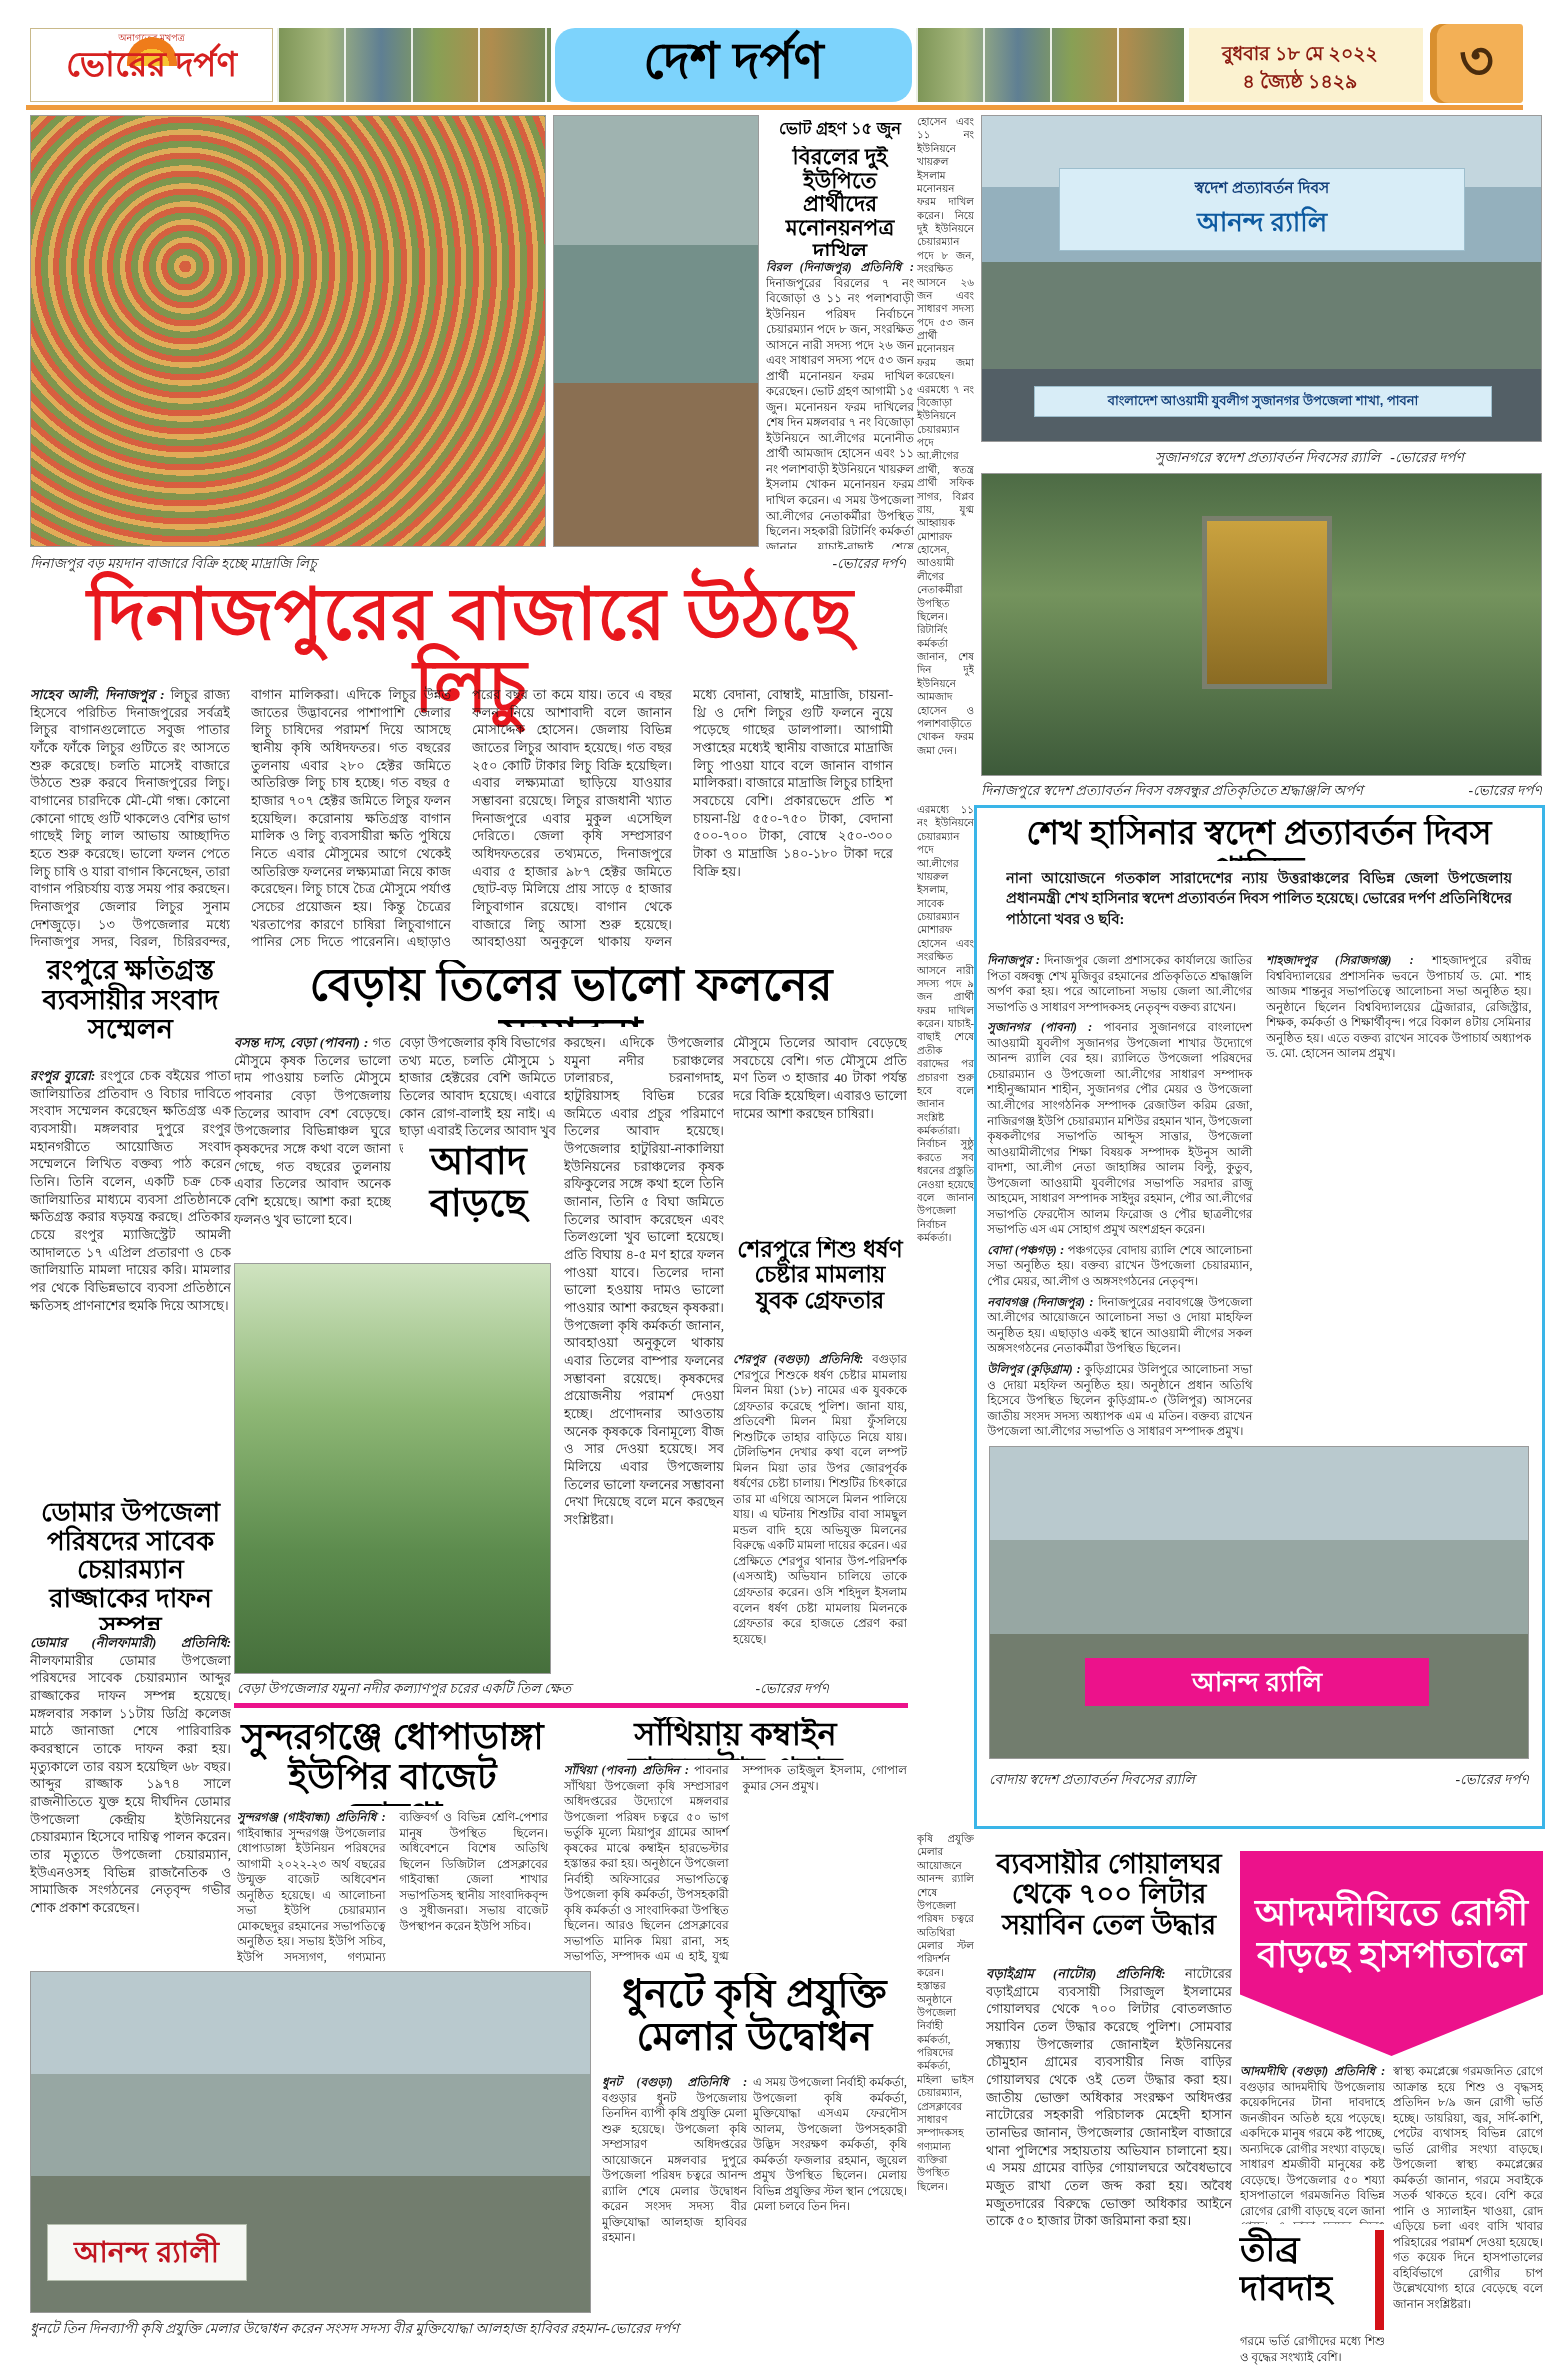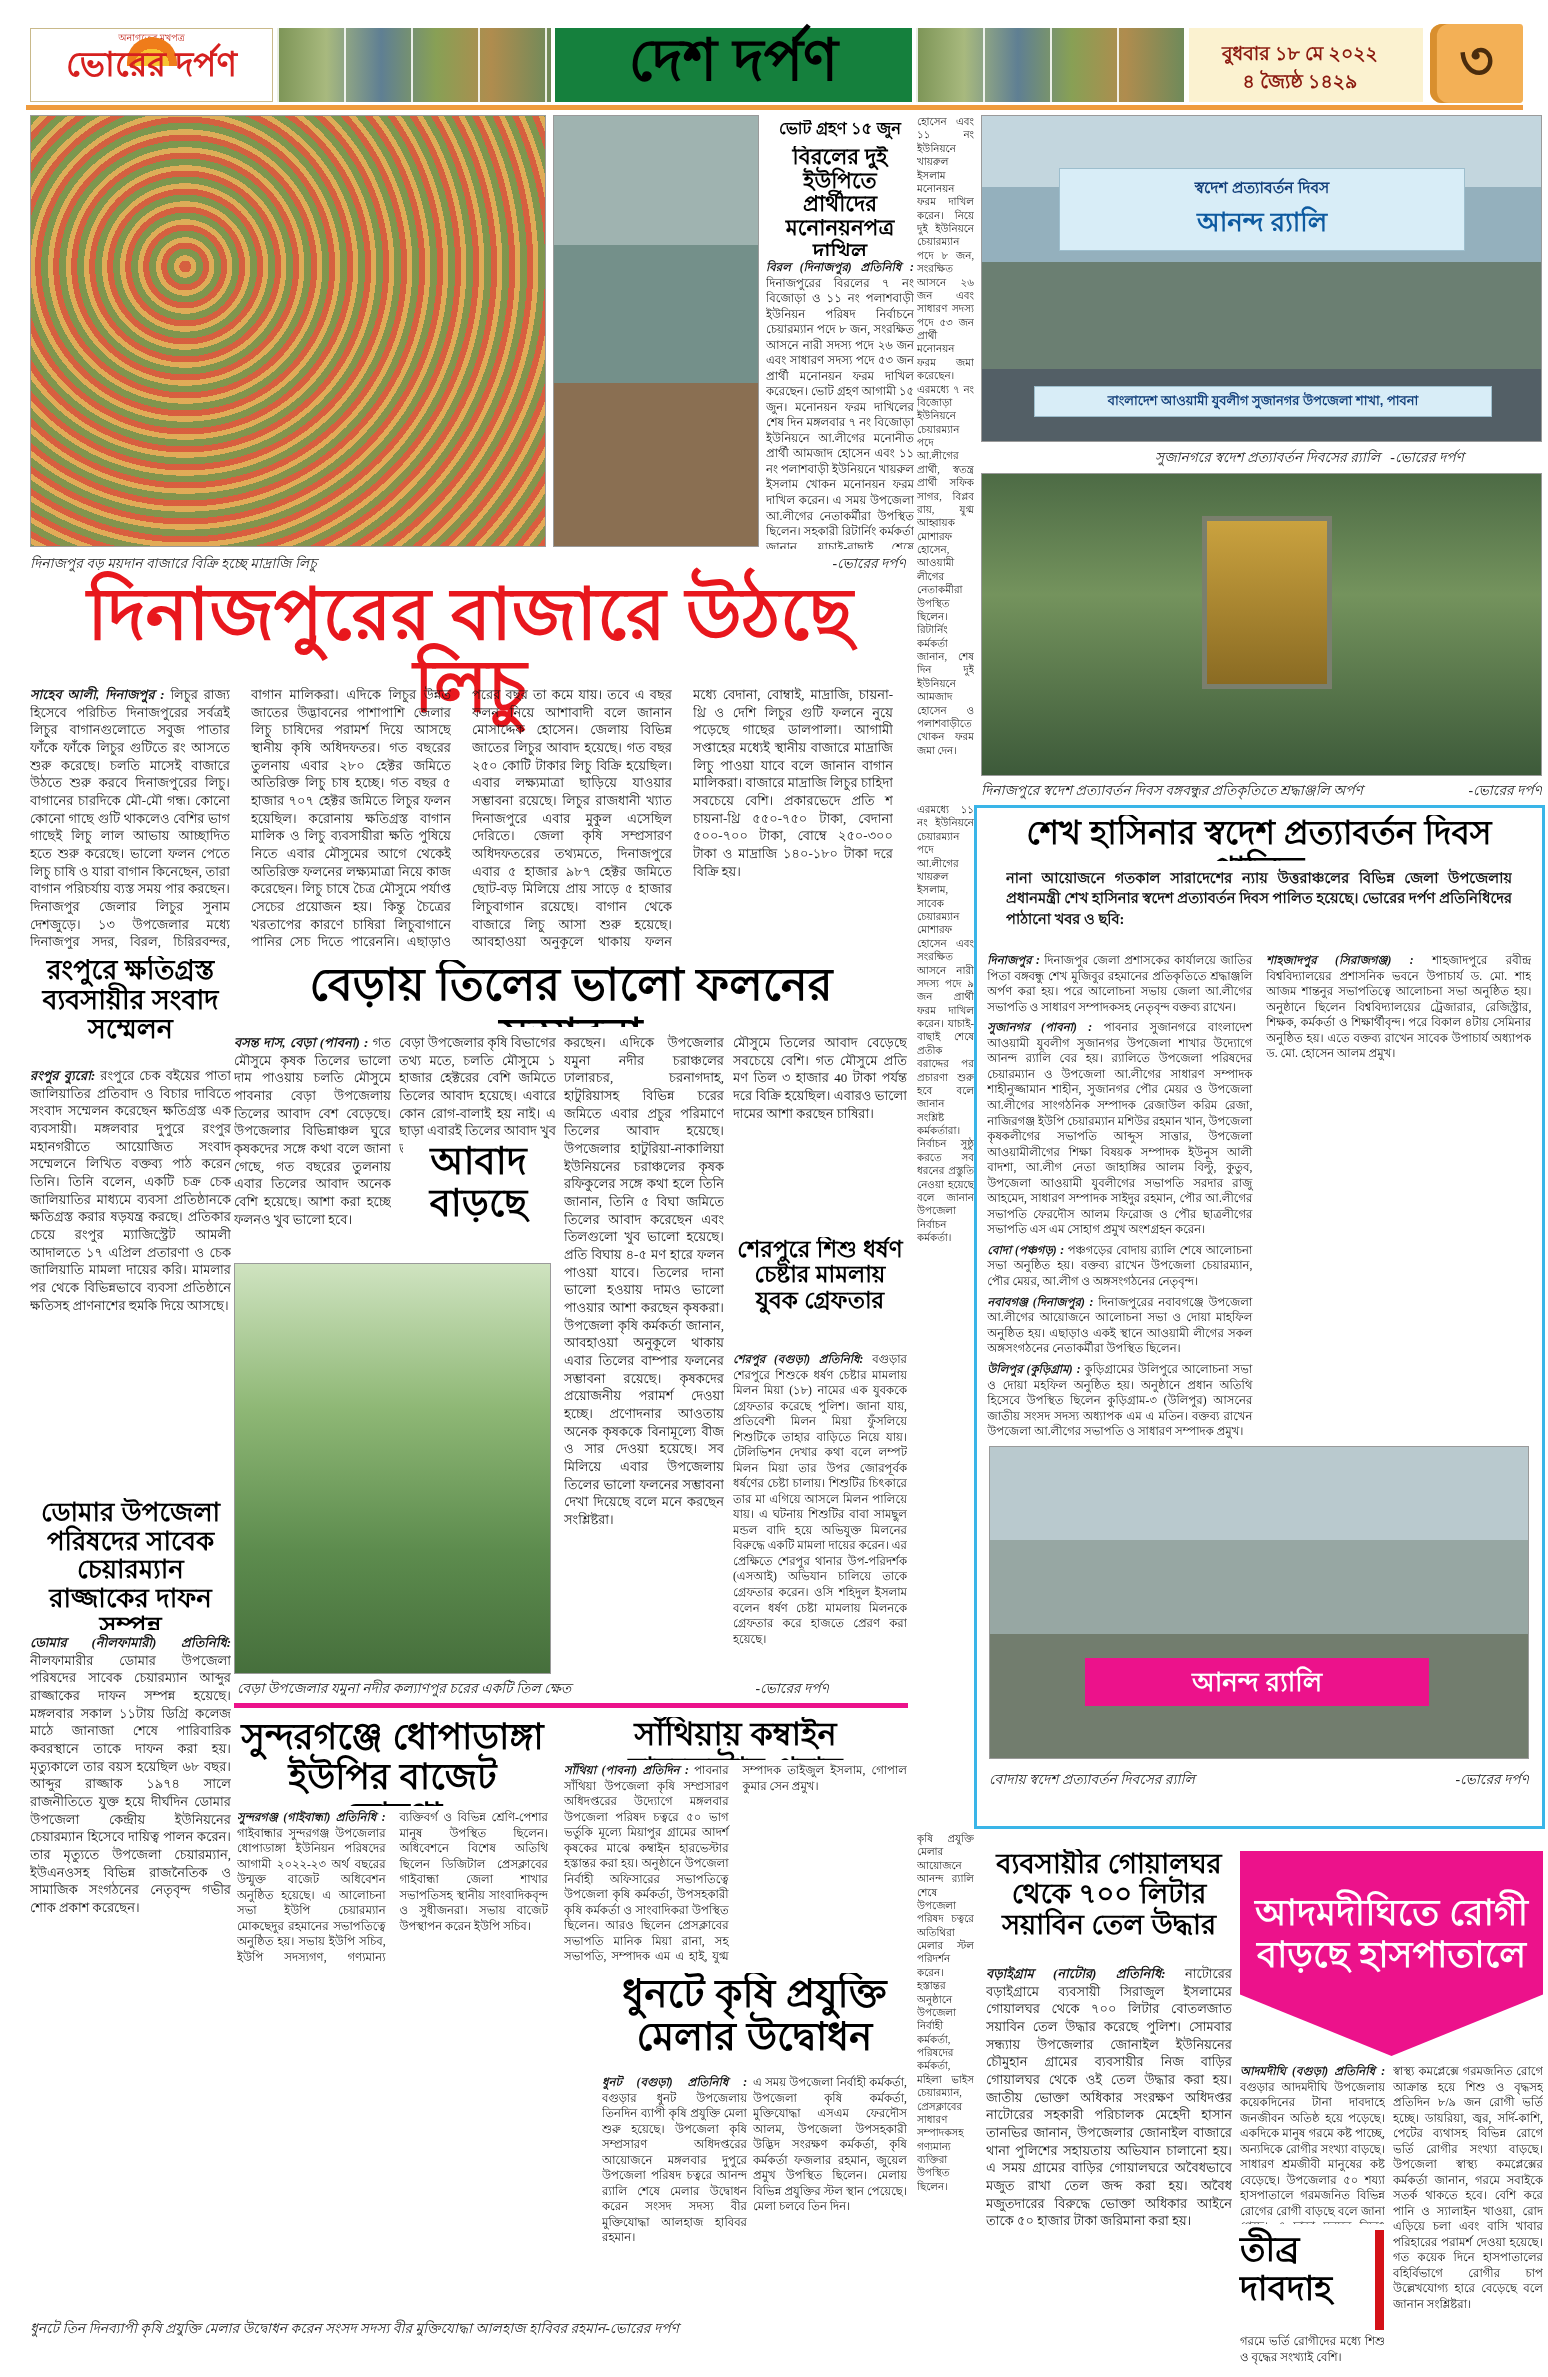--- a/index.html
+++ b/index.html
@@ -19,22 +19,22 @@
   .cols2{column-count:2;column-gap:13.8px;column-fill:auto;}
   .logo-box{background:#fff;border:0.9px solid #c9b98a;text-align:center;padding-top:5.2px;}
   .logo-tagline{font-size:9.5px;color:#c02218;line-height:1;}
   .logo-title{font-size:34px;font-weight:bold;color:#d6201f;line-height:1.25;
               font-family:"Liberation Sans","DejaVu Sans",sans-serif;position:relative;z-index:2;}
   .sun{position:absolute;left:50%;top:8.6px;width:50px;height:29px;margin-left:-25px;border-radius:50px 50px 0 0;
        background:radial-gradient(circle at 50% 100%, #f8c431 0 45%, #ef7c1a 45% 75%, transparent 75%);z-index:1;}
   .photo-strip{background:
       repeating-linear-gradient(90deg, rgba(255,255,255,.85) 0 1.7px, transparent 1.7px 67px),
       linear-gradient(90deg,#7c9456,#a8b97e 18%,#5f7f93 38%,#88a055 58%,#b08c4e 78%,#6f8a5a);}
-  .section-title{background:#15803d;display:flex;align-items:center;justify-content:center;
-      font-family:"Liberation Sans","DejaVu Sans",sans-serif;font-weight:bold;font-size:58px;color:#000;}
+  .section-title{background:#7dd3fc;display:flex;align-items:center;justify-content:center;
+      font-family:"Liberation Sans","DejaVu Sans",sans-serif;font-weight:bold;font-size:50px;color:#000;border-radius:20px;}
   .date-box{background:#fbf2d0;color:#8b1a10;font-weight:bold;text-align:center;
       font-size:19px;line-height:1.5;padding:12px 12px 0 0;
       font-family:"Liberation Sans","DejaVu Sans",sans-serif;}
   .page-tab{background:#f3b056;border-radius:12px 3.4px 3.4px 12px;display:flex;align-items:center;justify-content:center;
       font-family:"Liberation Sans","DejaVu Sans",sans-serif;font-size:53px;font-weight:bold;color:#4a2c0d;
       box-shadow:inset 6.9px 0 0 #d98f2e;}
   .rule-orange{background:#ef9b3d;}
   .rule-magenta{background:#ec128b;}
   .headline-red{font-family:"Liberation Sans","DejaVu Sans",sans-serif;font-weight:bold;color:#e8171d;
       text-align:center;line-height:1.0;}
@@ -156,20 +156,23 @@
 
   <div class="abs hl" style="left:237px;top:1717px;width:311px;height:89px;font-size:36px;">
     <div>সুন্দরগঞ্জে ধোপাডাঙ্গা</div>
     <div>ইউপির বাজেট ঘোষণা</div>
   </div>
   <div class="abs small-text cols2" style="left:237px;top:1810px;width:311px;height:158px;">
     <span class="byline">সুন্দরগঞ্জ (গাইবান্ধা) প্রতিনিধি :</span>
     <span>গাইবান্ধার সুন্দরগঞ্জ উপজেলার ধোপাডাঙ্গা ইউনিয়ন পরিষদের আগামী ২০২২-২৩ অর্থ বছরের উন্মুক্ত বাজেট অধিবেশন অনুষ্ঠিত হয়েছে। এ আলোচনা সভা ইউপি চেয়ারম্যান মোকছেদুর রহমানের সভাপতিত্বে অনুষ্ঠিত হয়। সভায় ইউপি সচিব, ইউপি সদস্যগণ, গণ্যমান্য ব্যক্তিবর্গ ও বিভিন্ন শ্রেণি-পেশার মানুষ উপস্থিত ছিলেন। অধিবেশনে বিশেষ অতিথি ছিলেন ডিজিটাল প্রেসক্লাবের গাইবান্ধা জেলা শাখার সভাপতিসহ স্থানীয় সাংবাদিকবৃন্দ ও সুধীজনরা। সভায় বাজেট উপস্থাপন করেন ইউপি সচিব।</span>
   </div>
 
+  <div class="photo ph-rally" style="left:30px;top:1971px;width:561px;height:342px;">
+    <div class="banner-white" style="left:15.5px;bottom:31px;width:198px;height:55px;font-size:29px;line-height:55px;color:#c01420;">আনন্দ র‍্যালী</div>
+  </div>
   <div class="abs caption" style="left:30px;top:2317px;width:741px;height:22.4px;">
     <span>ধুনটে তিন দিনব্যাপী কৃষি প্রযুক্তি মেলার উদ্বোধন করেন সংসদ সদস্য বীর মুক্তিযোদ্ধা আলহাজ হাবিবর রহমান-ভোরের দর্পণ</span>
   </div>
 
   <div class="abs hl" style="left:564px;top:1717px;width:343px;height:43px;font-size:32px;">সাঁথিয়ায় কম্বাইন হারভেস্টার প্রদান</div>
   <div class="abs small-text cols2" style="left:564px;top:1763px;width:343px;height:205px;">
     <span class="byline">সাঁথিয়া (পাবনা) প্রতিদিন :</span>
     <span>পাবনার সাঁথিয়া উপজেলা কৃষি সম্প্রসারণ অধিদপ্তরের উদ্যোগে মঙ্গলবার উপজেলা পরিষদ চত্বরে ৫০ ভাগ ভর্তুকি মূল্যে মিয়াপুর গ্রামের আদর্শ কৃষকের মাঝে কম্বাইন হারভেস্টার হস্তান্তর করা হয়। অনুষ্ঠানে উপজেলা নির্বাহী অফিসারের সভাপতিত্বে উপজেলা কৃষি কর্মকর্তা, উপসহকারী কৃষি কর্মকর্তা ও সাংবাদিকরা উপস্থিত ছিলেন। আরও ছিলেন প্রেসক্লাবের সভাপতি মানিক মিয়া রানা, সহ সভাপতি, সম্পাদক এম এ হাই, যুগ্ম সম্পাদক তাইজুল ইসলাম, গোপাল কুমার সেন প্রমুখ।</span>
   </div>
 

